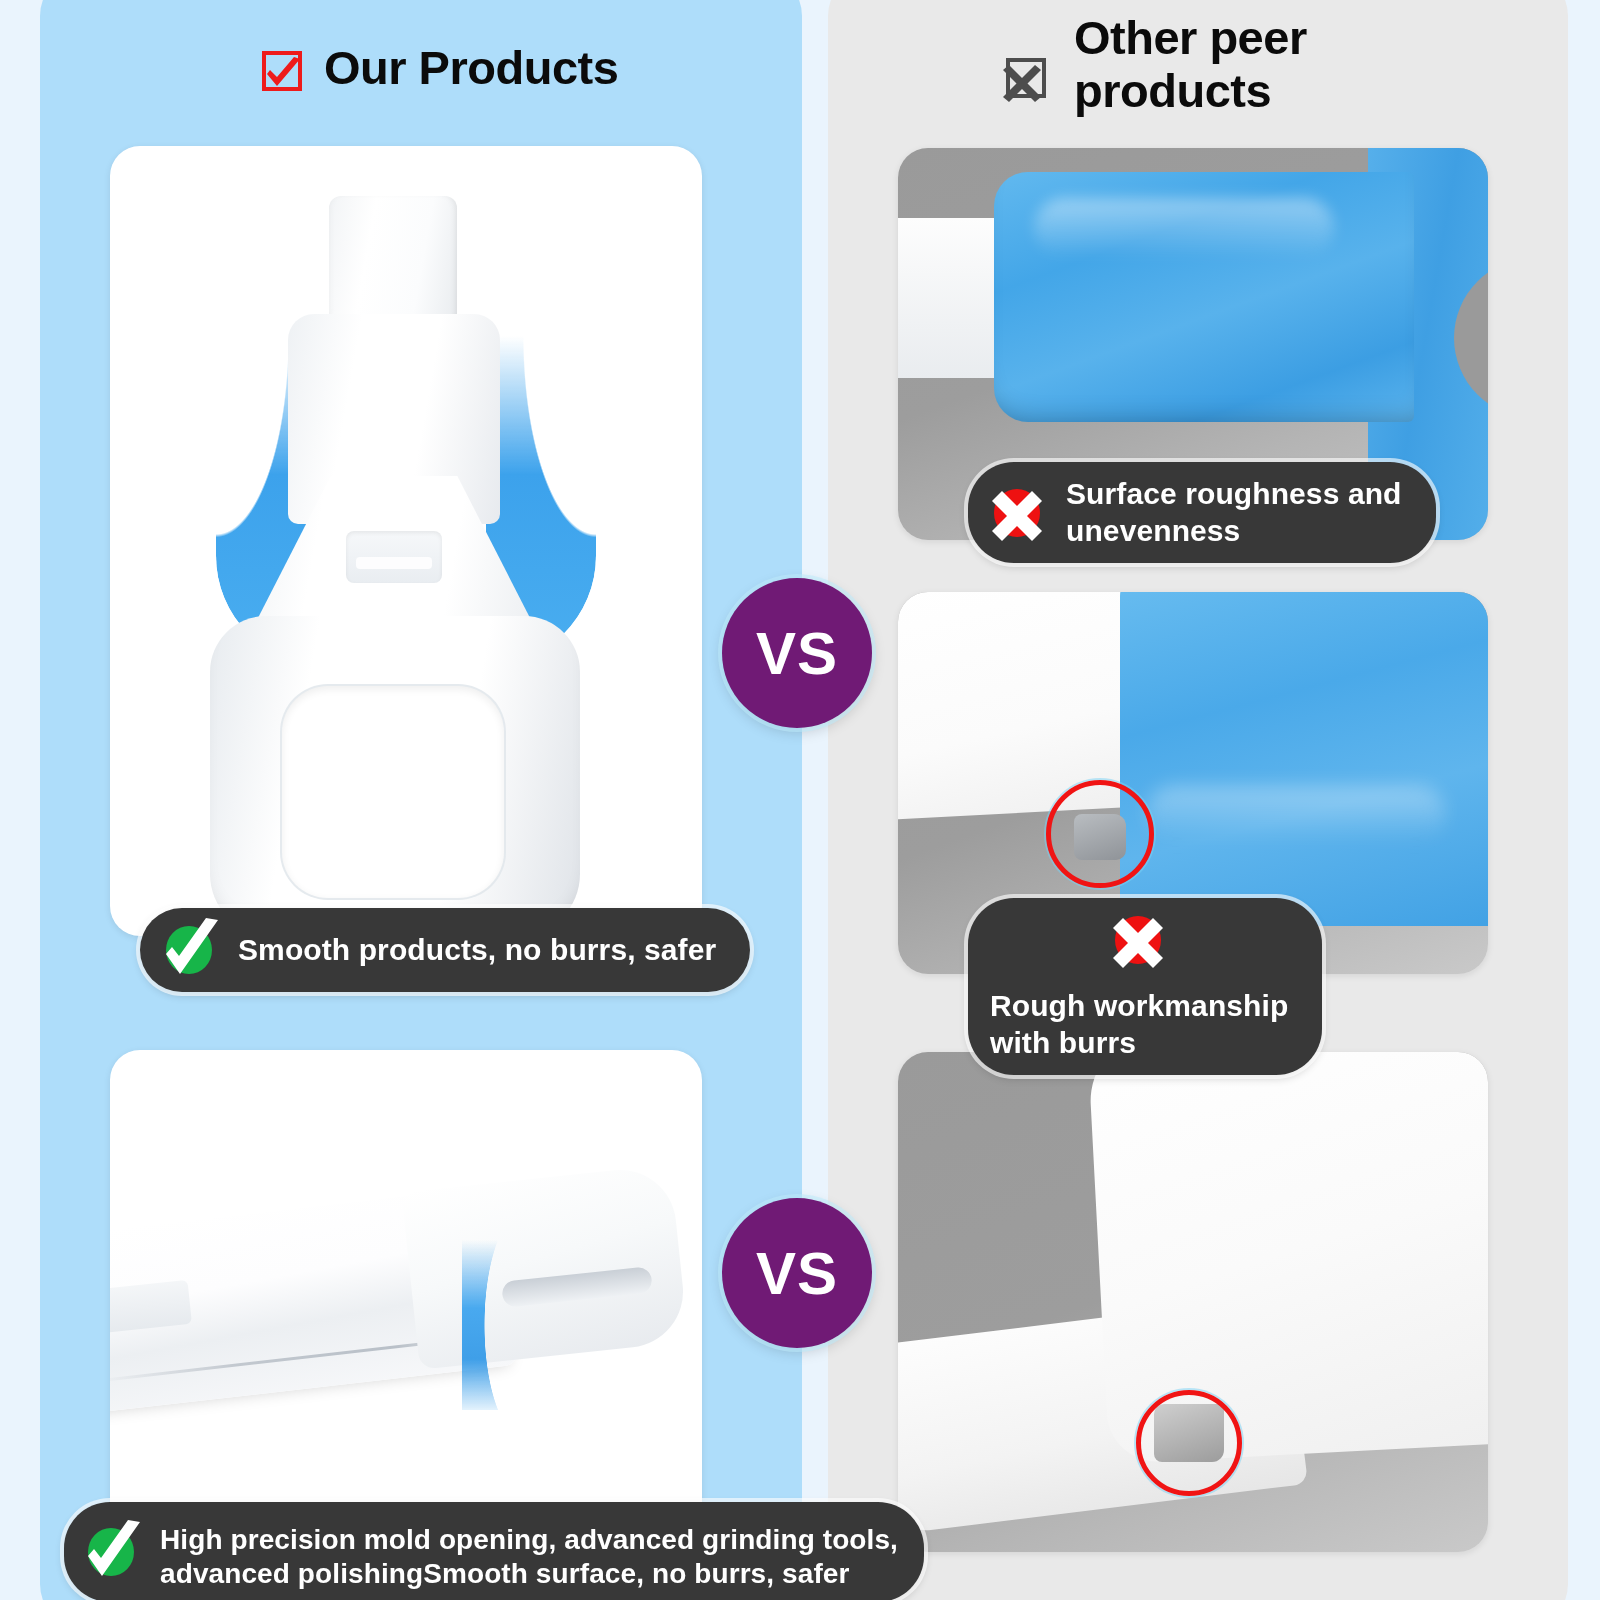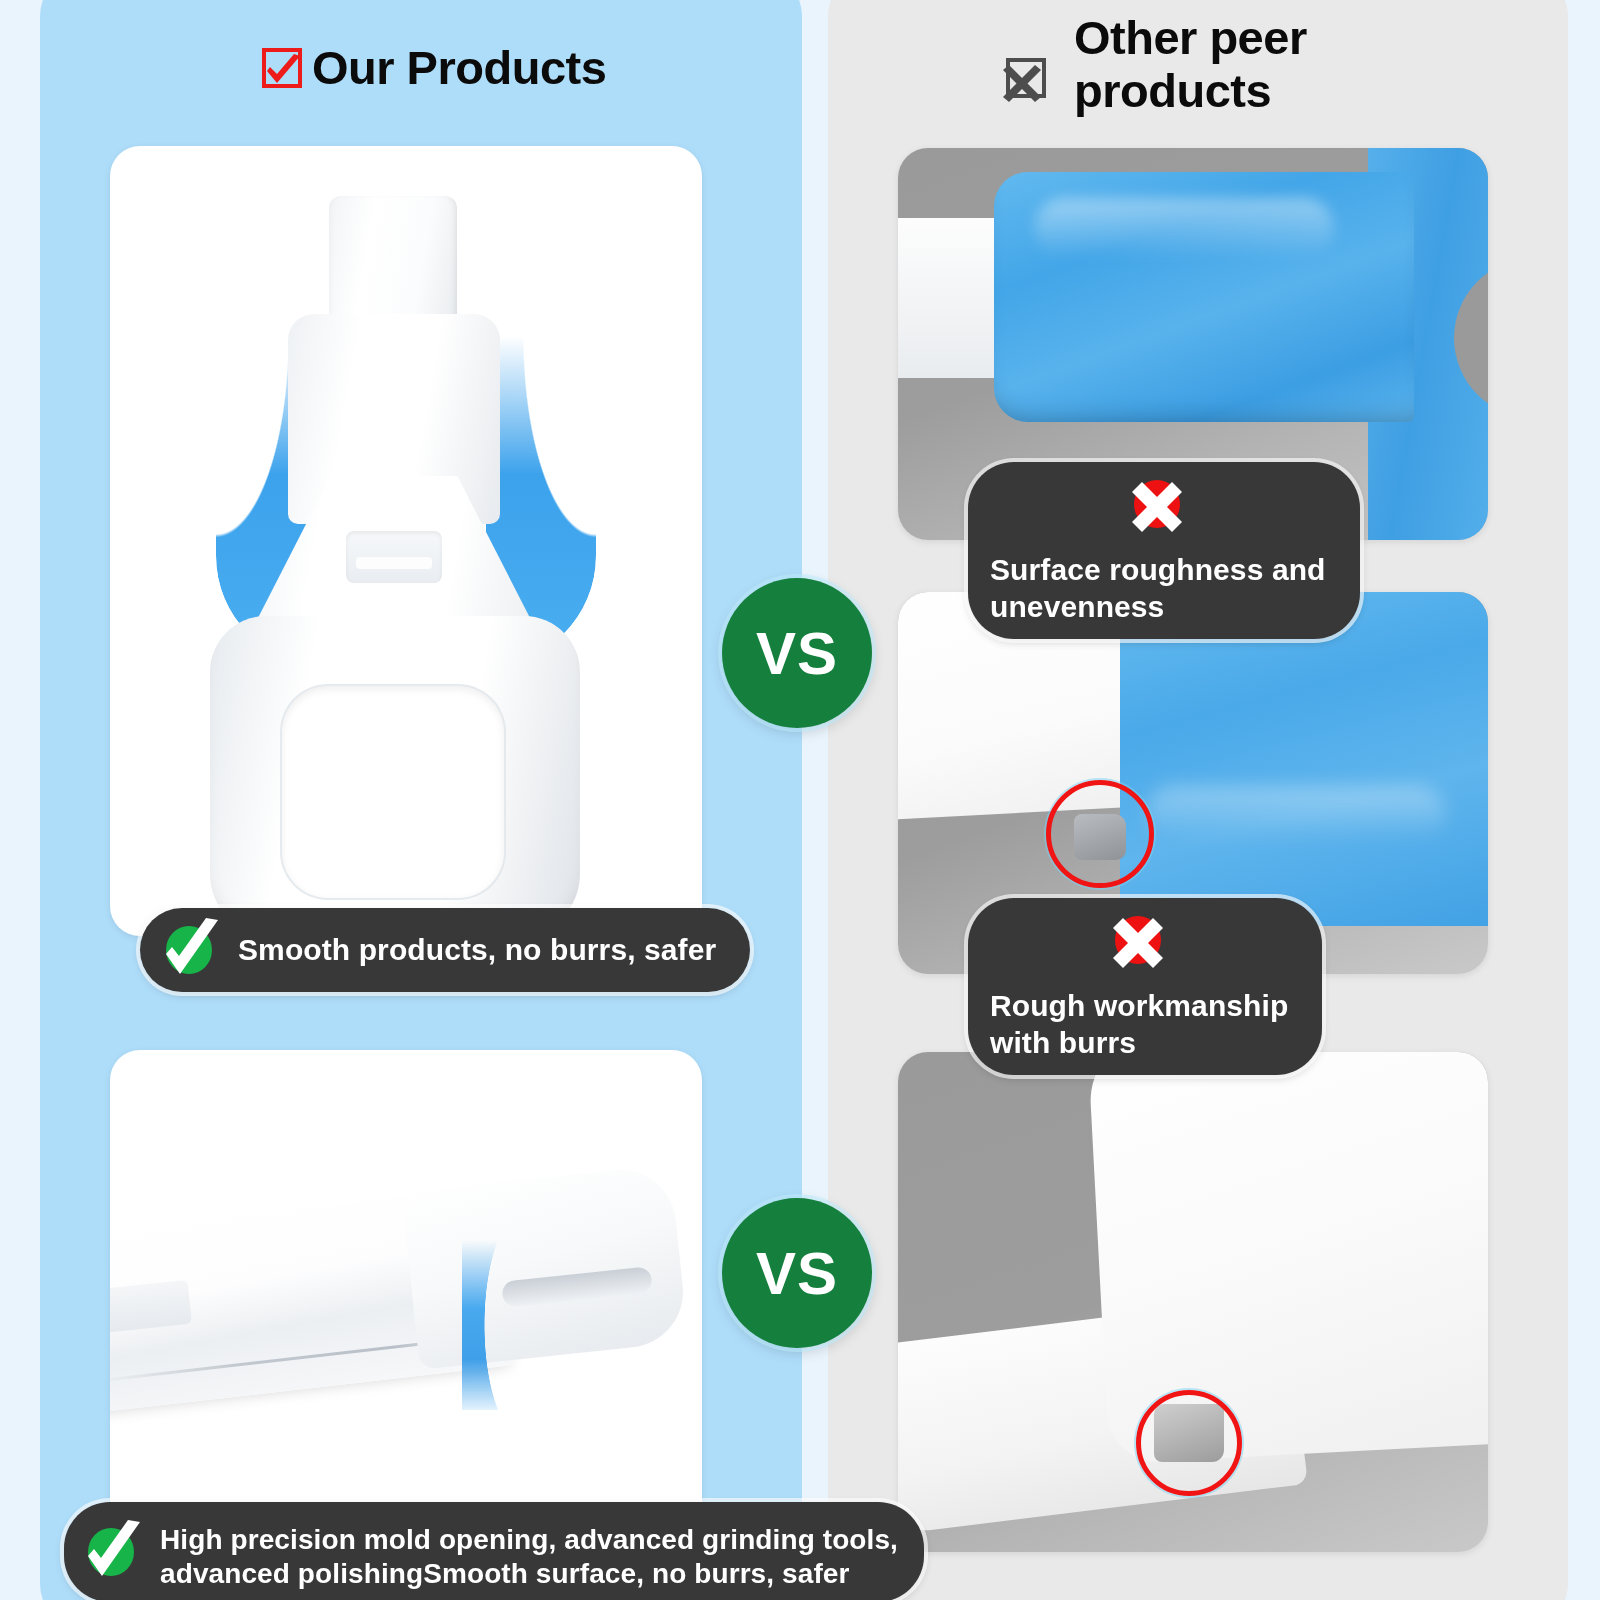--- a/index.html
+++ b/index.html
@@ -10,21 +10,21 @@
     overflow: hidden;
   }
   .stage { position: relative; width: 1600px; height: 1600px; }
 
   
   .panel { position: absolute; top: -30px; height: 1660px; border-radius: 46px; }
   .panel-left  { left: 40px;  width: 762px; background: #aeddfa; }
   .panel-right { left: 828px; width: 740px; background: #e9e9e9; }
 
   
-  .hdr { position: absolute; display: flex; align-items: flex-start; gap: 10px; z-index: 6; }
+  .hdr { position: absolute; display: flex; align-items: center; gap: 22px; z-index: 6; }
   .hdr-left  { left: 262px; top: 42px; }
   .hdr-right { left: 1000px; top: 12px; align-items: flex-start; gap: 26px; }
   .hdr-title {
     font-size: 47px; font-weight: bold; color: #0b0b0b;
     letter-spacing: -0.5px; line-height: 1.12; white-space: pre-line;
   }
   .hdr-right .hdr-title { font-size: 47px; }
 
   
   .ico-checkbox { position: relative; width: 40px; height: 40px; flex: 0 0 40px; margin-top: 6px; }
@@ -218,37 +218,37 @@
     position: absolute; display: flex; align-items: center; gap: 20px;
     background: #383838; border-radius: 46px; padding: 14px 34px 14px 22px;
     box-shadow: 0 0 0 4px rgba(255,255,255,.62), 0 3px 10px rgba(0,0,0,.2);
     z-index: 7;
   }
   .pill-text {
     color: #ffffff; font-size: 30px; font-weight: bold;
     line-height: 1.22; white-space: pre-line; letter-spacing: .1px;
   }
   .pill-good { left: 140px; top: 908px; }
-  .pill-bad1 { left: 968px; top: 462px; flex-direction: column; }
+  .pill-bad1 { left: 968px; top: 462px; }
   .pill-bad2 { left: 968px; top: 898px; flex-direction: column; }
   .pill-good2 { left: 64px; top: 1502px; padding: 12px 26px 12px 20px; }
   .pill-good2 .pill-text { font-size: 28px; line-height: 1.2; margin-top: 9px; }
   .pill-bad3 { left: 912px; top: 1500px; }
 
   
   .mark { position: relative; width: 56px; height: 56px; flex: 0 0 56px; }
   .mark .disc { position: absolute; inset: 4px 6px 4px 4px; border-radius: 50%; }
   .mark.ok  .disc { background: #17b549; }
   .mark.bad .disc { background: #ee1111; }
   .mark svg { position: absolute; left: -6px; top: -4px; width: 68px; height: 64px; }
 
   
   .vs {
     position: absolute; width: 150px; height: 150px; border-radius: 50%;
-    background: #15803d; display: flex; align-items: center; justify-content: center;
+    background: #701a75; display: flex; align-items: center; justify-content: center;
     color: #fff; font-size: 60px; font-weight: bold; letter-spacing: 1px;
     box-shadow: 0 0 0 4px rgba(190,235,252,.55), 0 4px 14px rgba(0,0,0,.17);
     z-index: 9;
   }
   .vs1 { left: 722px; top: 578px; }
   .vs2 { left: 722px; top: 1198px; }
 </style>
 </head>
 <body>
 

